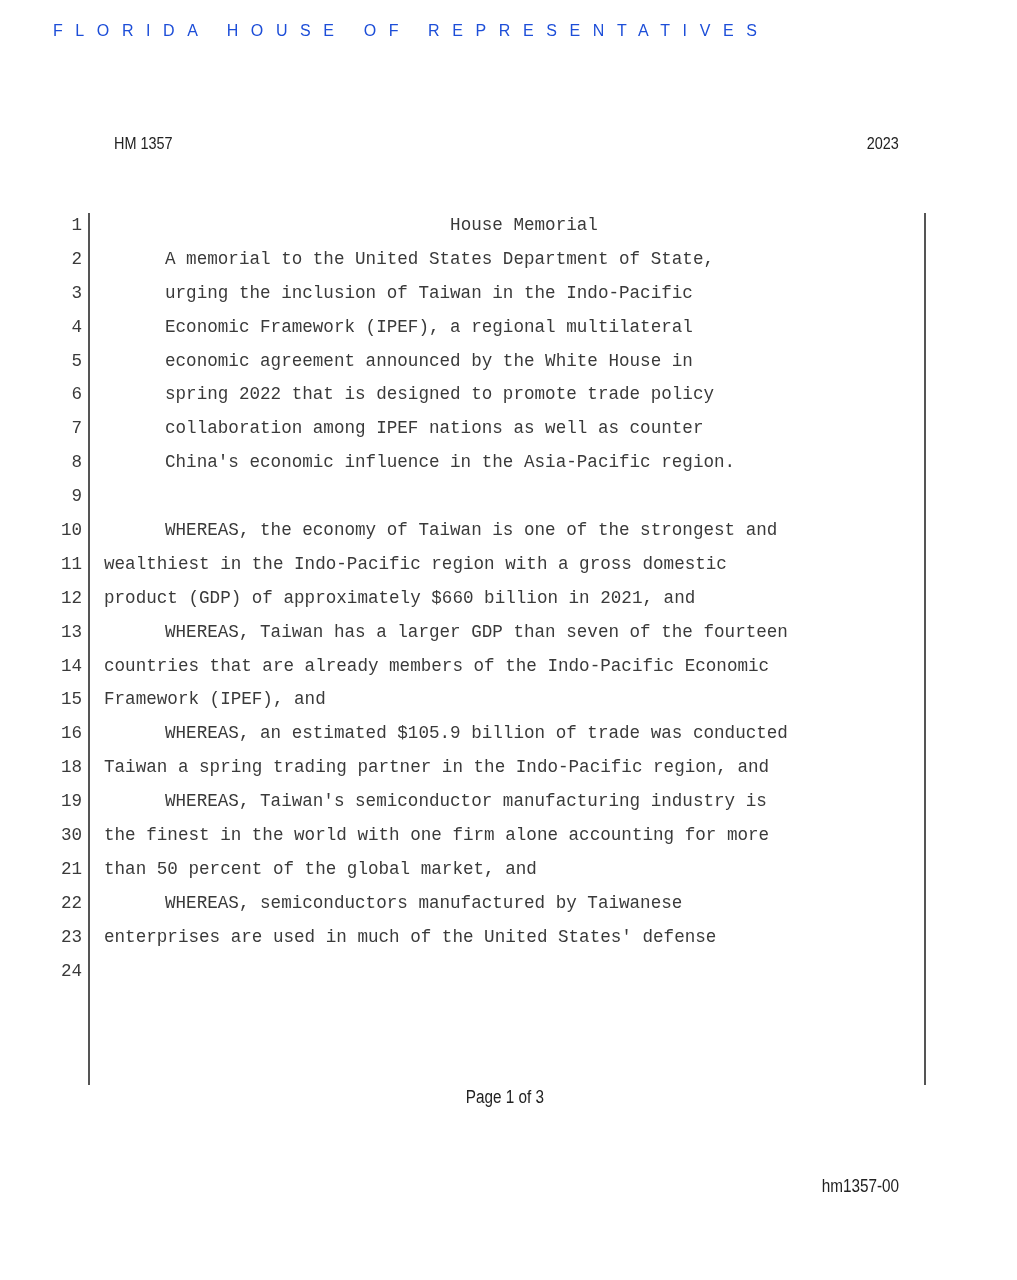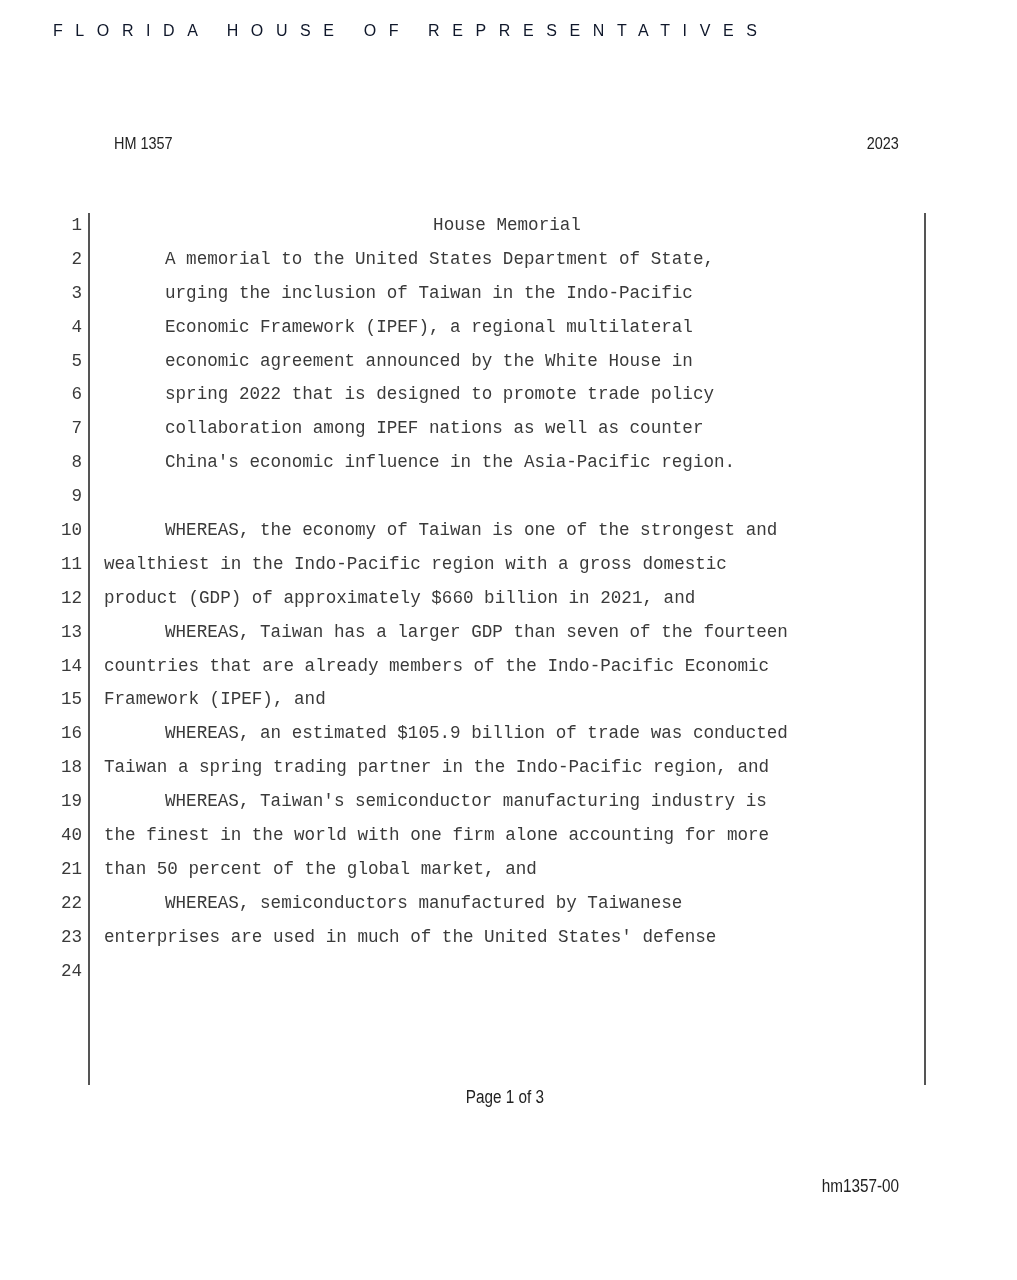--- a/index.html
+++ b/index.html
@@ -14,21 +14,21 @@
       overflow: hidden;
       color: #222222;
     }
     .masthead-text {
       position: absolute;
       top: 22px;
       left: 53px;
       font-family: "Liberation Sans", sans-serif;
       font-size: 16px;
       letter-spacing: 12.6px;
-      color: #0f172a;
+      color: #1d4ed8;
       white-space: pre;
     }
     .bill-id {
       position: absolute;
       top: 134px;
       left: 114px;
       font-family: "Liberation Sans", sans-serif;
       font-size: 17px;
       color: #222;
       transform: scaleX(0.85);
@@ -82,21 +82,21 @@
       text-align: right;
     }
     .line-text {
       position: absolute;
       left: 104px;
     }
     .line-text.indent {
       left: 165px;
     }
     .line-text.center {
-      left: 90px;
+      left: 107px;
       width: 834px;
       text-align: center;
     }
     .page-num {
       position: absolute;
       top: 1087px;
       left: 0;
       width: 1010px;
       text-align: center;
       font-family: "Liberation Sans", sans-serif;
@@ -138,21 +138,21 @@
   <div class="line"><span class="line-num">9</span><span class="line-text"></span></div>
   <div class="line"><span class="line-num">10</span><span class="line-text indent">WHEREAS, the economy of Taiwan is one of the strongest and</span></div>
   <div class="line"><span class="line-num">11</span><span class="line-text">wealthiest in the Indo-Pacific region with a gross domestic</span></div>
   <div class="line"><span class="line-num">12</span><span class="line-text">product (GDP) of approximately $660 billion in 2021, and</span></div>
   <div class="line"><span class="line-num">13</span><span class="line-text indent">WHEREAS, Taiwan has a larger GDP than seven of the fourteen</span></div>
   <div class="line"><span class="line-num">14</span><span class="line-text">countries that are already members of the Indo-Pacific Economic</span></div>
   <div class="line"><span class="line-num">15</span><span class="line-text">Framework (IPEF), and</span></div>
   <div class="line"><span class="line-num">16</span><span class="line-text indent">WHEREAS, an estimated $105.9 billion of trade was conducted</span></div>
   <div class="line"><span class="line-num">18</span><span class="line-text">Taiwan a spring trading partner in the Indo-Pacific region, and</span></div>
   <div class="line"><span class="line-num">19</span><span class="line-text indent">WHEREAS, Taiwan's semiconductor manufacturing industry is</span></div>
-  <div class="line"><span class="line-num">40</span><span class="line-text">the finest in the world with one firm alone accounting for more</span></div>
+  <div class="line"><span class="line-num">30</span><span class="line-text">the finest in the world with one firm alone accounting for more</span></div>
   <div class="line"><span class="line-num">21</span><span class="line-text">than 50 percent of the global market, and</span></div>
   <div class="line"><span class="line-num">22</span><span class="line-text indent">WHEREAS, semiconductors manufactured by Taiwanese</span></div>
   <div class="line"><span class="line-num">23</span><span class="line-text">enterprises are used in much of the United States' defense</span></div>
   <div class="line"><span class="line-num">24</span></div>
 </div>
 
 <div class="page-num">Page 1 of 3</div>
 <div class="doc-code">hm1357-00</div>
 
 </body></html>

